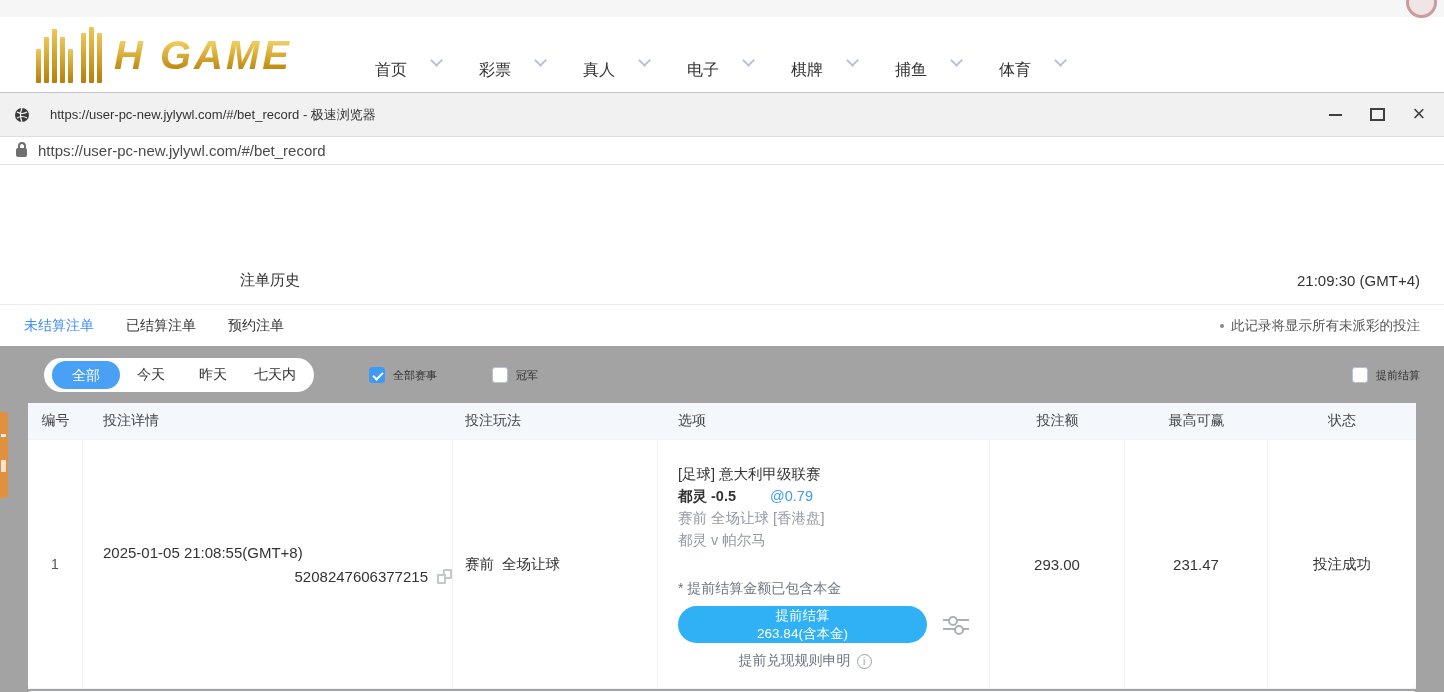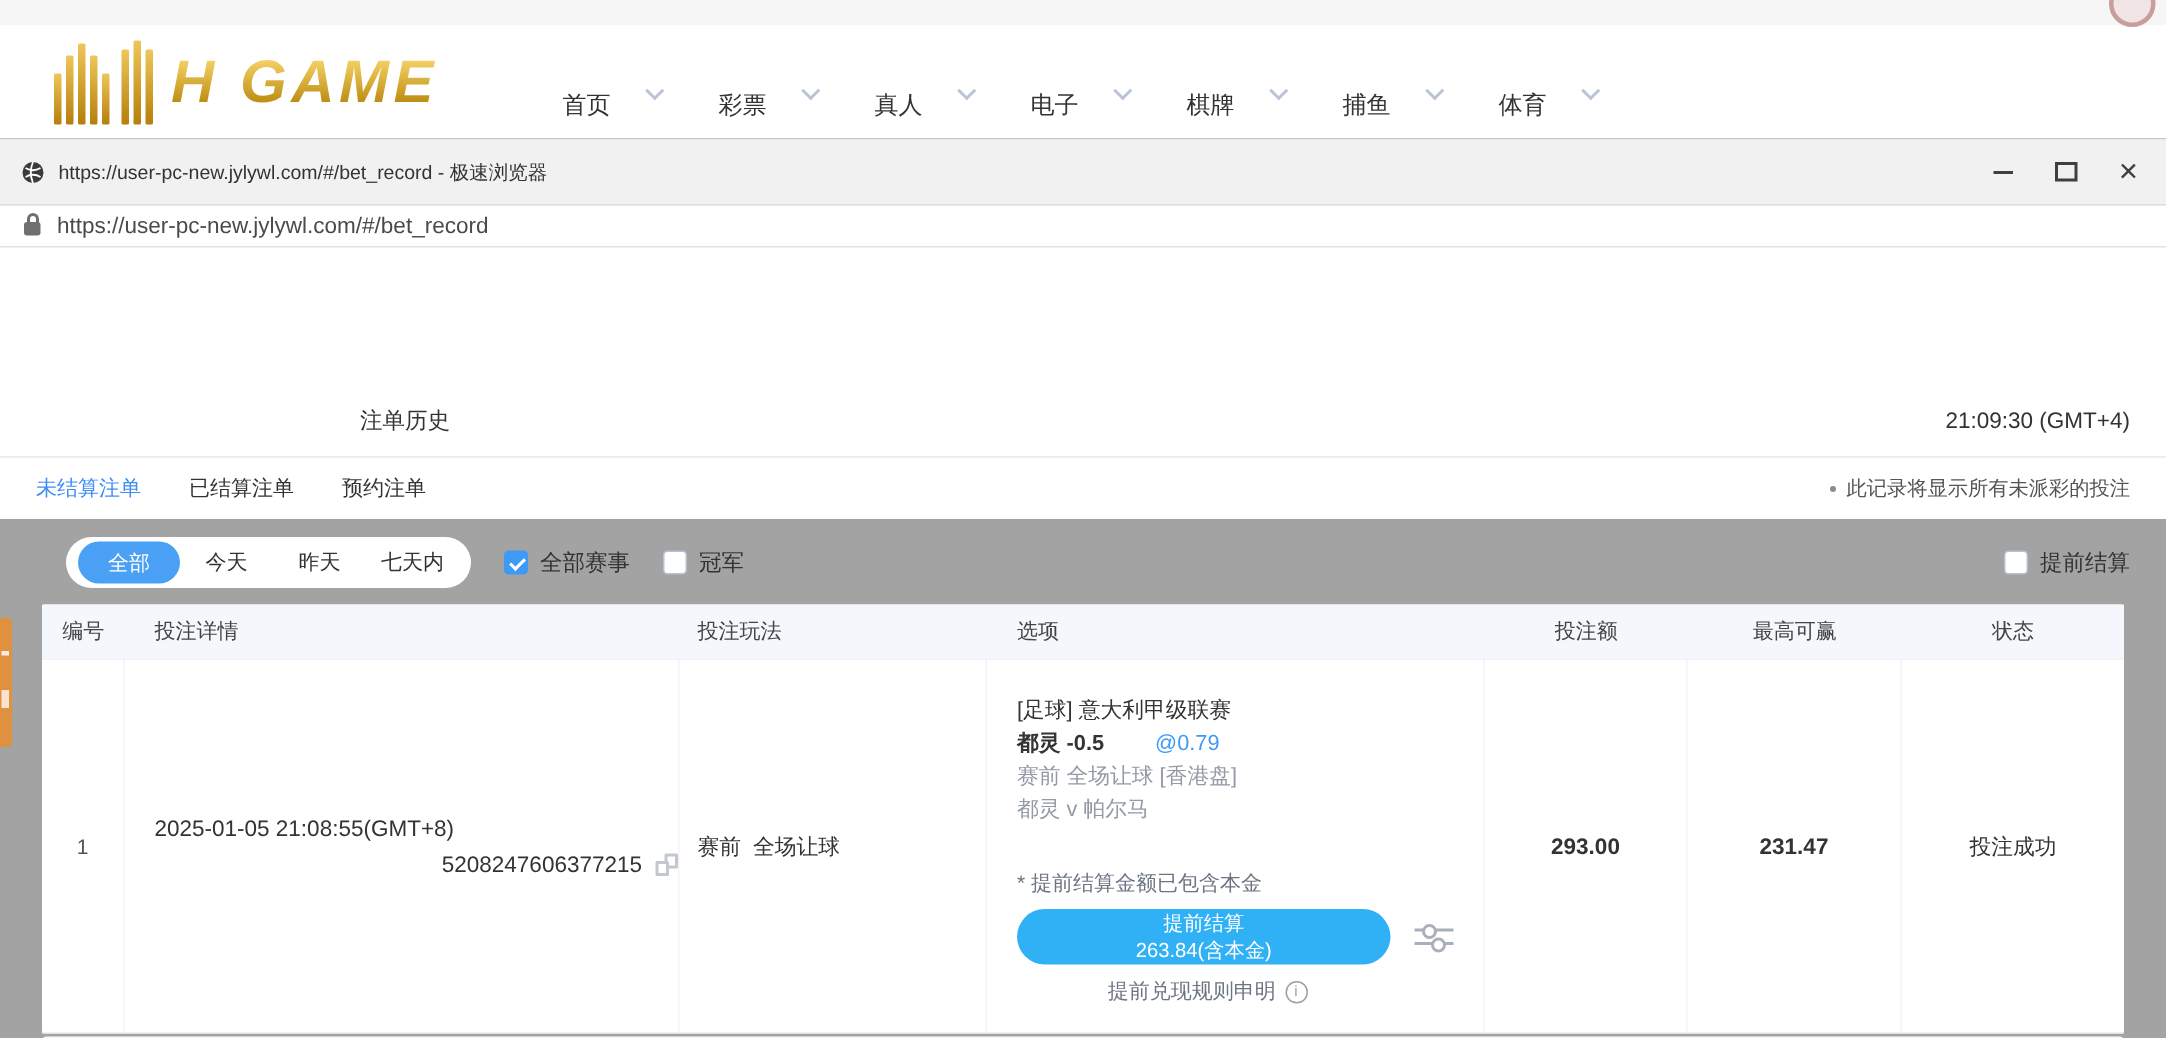--- a/index.html
+++ b/index.html
@@ -24,21 +24,21 @@
              -webkit-background-clip:text;background-clip:text;color:transparent;}
   .main-nav{display:flex;margin-left:64px;}
   .nav-item{width:104px;display:flex;align-items:flex-start;justify-content:center;gap:25px;
             font-size:16px;color:#333;cursor:pointer;margin-top:32px;}
   .chev{width:7px;height:7px;border-right:2px solid #b9c4d8;border-bottom:2px solid #b9c4d8;
         transform:rotate(45deg);margin-top:-4px;}
 
   
   .browser{position:absolute;top:92px;left:0;right:0;bottom:0;border-top:1px solid #c3c3c3;background:#fff;}
   .titlebar{height:43px;background:#f1f1f1;border-bottom:1px solid #dedede;display:flex;
-            align-items:center;padding:0 14px;position:relative;}
+            align-items:center;padding:0 14px;position:relative;gap:11px;}
   .globe{width:16px;height:16px;margin-right:9px;flex:0 0 auto;}
   .title-text{font-size:13px;color:#333;}
   .win-controls{position:absolute;right:4px;top:0;height:100%;display:flex;align-items:center;}
   .win-btn{width:42px;height:100%;display:flex;align-items:center;justify-content:center;cursor:pointer;}
   .glyph-min{width:13px;height:2px;background:#3f3f3f;}
   .glyph-max{width:11px;height:9px;border:2px solid #3f3f3f;}
   .glyph-close{font-size:22px;color:#3f3f3f;line-height:1;margin-top:-2px;}
   .addressbar{height:27px;background:#fff;border-bottom:1px solid #e3e3e3;display:flex;
               align-items:center;padding:0 16px;}
   .lock{position:relative;width:11px;height:9px;background:#6f6f6f;border-radius:2px;margin-right:11px;margin-top:4px;}
@@ -53,26 +53,26 @@
   .page-title{margin-left:240px;font-size:15px;color:#333;}
   .page-clock{position:absolute;right:24px;font-size:15px;color:#333;}
   .tabs-row{height:41px;background:#fff;display:flex;align-items:center;position:relative;}
   .tabs{display:flex;margin-left:24px;gap:32px;}
   .tab{font-size:14px;color:#333;cursor:pointer;}
   .tab.active{color:#3d8df5;}
   .note{position:absolute;right:24px;display:flex;align-items:center;gap:7px;font-size:13.5px;color:#555;}
   .dot{width:4px;height:4px;border-radius:50%;background:#8a8a8a;}
 
   
-  .filter-row{position:absolute;top:99px;left:0;right:0;height:40px;display:flex;align-items:center;}
+  .filter-row{position:absolute;top:99px;left:0;right:0;height:40px;display:flex;align-items:center;gap:33px;}
   .date-group{margin-left:44px;background:#fff;border-radius:18px;height:34px;display:flex;
               align-items:center;padding:0 8px;}
   .date-opt{min-width:54px;text-align:center;font-size:14px;color:#333;padding:0 4px;cursor:pointer;}
   .date-opt.active{background:#4aa0f5;color:#fff;border-radius:15px;height:28px;line-height:28px;min-width:60px;}
-  .cb{display:flex;align-items:center;gap:8px;font-size:15px;color:#333;margin-left:22px;cursor:pointer;font-family:Liberation Mono, monospace;}
+  .cb{display:flex;align-items:center;gap:8px;font-size:11px;color:#333;margin-left:22px;cursor:pointer;font-family:Liberation Mono, monospace;}
   .cb-box{width:16px;height:16px;border:1px solid #b6c2d2;border-radius:3px;background:#fff;
           position:relative;box-sizing:border-box;flex:0 0 auto;}
   .cb.checked .cb-box{background:#3d9af5;border-color:#3d9af5;}
   .cb.checked .cb-box::after{content:"";position:absolute;left:4.5px;top:1.5px;width:4px;height:8px;
           border-right:2px solid #fff;border-bottom:2px solid #fff;transform:rotate(45deg);}
   .early-cb{position:absolute;right:24px;margin-left:0;}
 
   
   .table{position:absolute;top:147px;left:28px;right:28px;background:#fff;border-radius:2px;}
   .grid{display:grid;grid-template-columns:55px 370px 205px 332px 135px 143px 1fr;}
@@ -107,21 +107,21 @@
   .slider-icon{width:26px;height:16px;margin-left:16px;position:relative;cursor:pointer;flex:0 0 auto;}
   .sl-line{position:absolute;left:0;right:0;height:2px;background:#aab0ba;}
   .sl-l1{top:2px;} .sl-l2{top:11px;}
   .sl-knob{position:absolute;width:6px;height:6px;border:2px solid #aab0ba;border-radius:50%;background:#fff;}
   .sl-k1{left:5px;top:-1px;} .sl-k2{right:5px;top:8px;}
   .rules-row{width:254px;margin-top:9px;color:#6d7482;font-size:14px;display:flex;align-items:center;
              justify-content:center;gap:6px;cursor:pointer;}
   .info-icon{width:15px;height:15px;border:1px solid #9aa0aa;border-radius:50%;display:inline-flex;
              align-items:center;justify-content:center;font-size:10px;color:#9aa0aa;font-style:normal;
              box-sizing:border-box;}
-  .td-stake,.td-maxwin{display:flex;align-items:center;justify-content:center;font-weight:700;
+  .td-stake,.td-maxwin{display:flex;align-items:center;justify-content:center;font-weight:400;
             color:#333;font-size:15px;}
   .td-status{display:flex;align-items:center;justify-content:center;color:#333;font-size:14.5px;}
 
   
   .footer-panel{position:absolute;top:435px;left:28px;right:28px;height:48px;background:#f8fafd;
                 border-radius:3px;display:flex;align-items:center;justify-content:center;}
 
   
   .side-tab{position:absolute;left:0;top:412px;width:8px;height:86px;background:#df9140;
             border-radius:0 3px 3px 0;z-index:8;}

